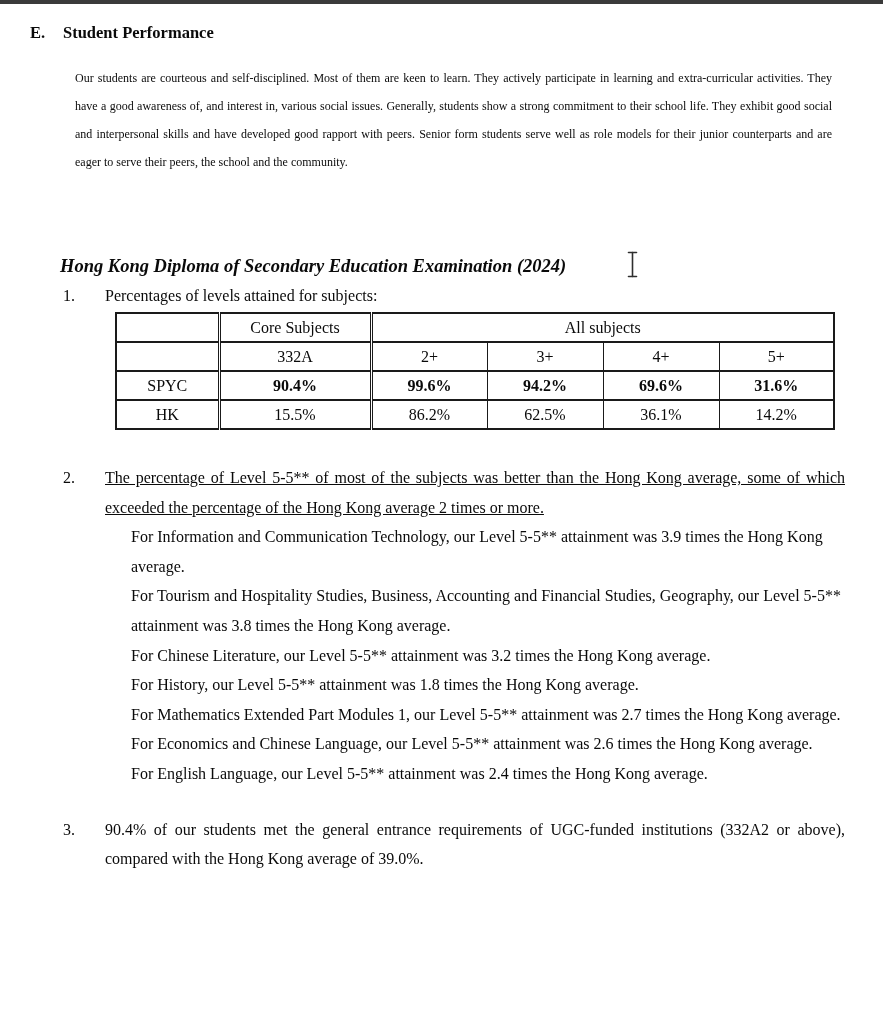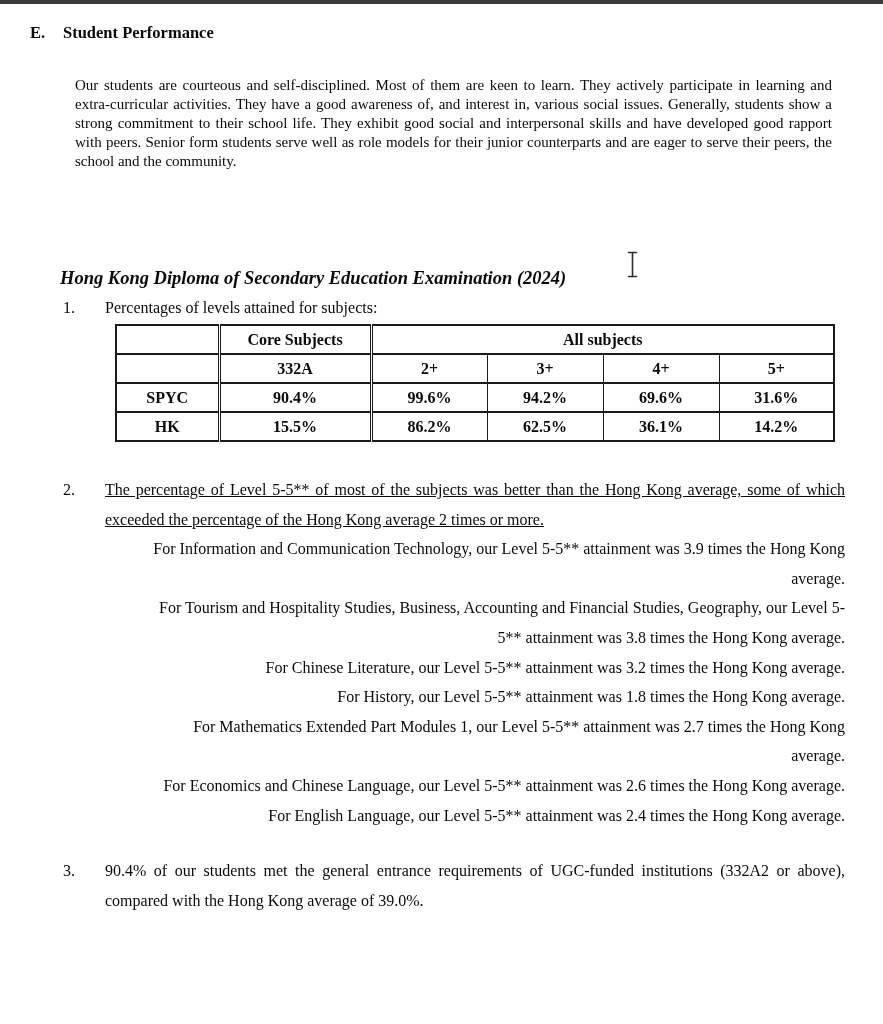--- a/index.html
+++ b/index.html
@@ -18,23 +18,23 @@
   }
   .heading-e {
     margin: 18px 0 0 30px;
     font-weight: bold;
     font-size: 16.5px;
     line-height: 22px;
     display: flex;
   }
   .heading-e .h-label { width: 33px; flex: none; }
   .intro {
-    margin: 32px 51px 0 75px;
-    font-size: 15px;
-    line-height: 19px;
+    margin: 20px 51px 0 75px;
+    font-size: 12px;
+    line-height: 28px;
     text-align: justify;
     height: 186px;
     overflow: visible;
   }
   .exam-heading {
     margin: 3px 0 0 60px;
     font-weight: bold;
     font-size: 18.5px;
     line-height: 26px;
     font-style: italic;
@@ -60,27 +60,26 @@
     border-top: 2px solid #1a1a1a;
     border-bottom: 2px solid #1a1a1a;
     border-left: 1px solid #1a1a1a;
     border-right: 1px solid #1a1a1a;
     text-align: center;
     vertical-align: middle;
     height: 27px;
     padding: 0;
     overflow: hidden;
     white-space: nowrap;
-    font-weight: bold;
   }
   .results-table td.dbl { border-left: 3px double #1a1a1a; }
   .results-table tr.vals-bold td.val { font-weight: bold; }
   .li-2 { margin-top: 33px; line-height: 29.6px; }
   .li-2 .li-text { text-align: justify; text-decoration: underline; }
-  .li-2 .sub { margin-left: 48px; text-align: right; }
+  .li-2 .sub { margin-left: 26px; text-align: left; }
   .li-3 { margin-top: 26px; line-height: 29.6px; }
   .li-3 .li-body { text-align: justify; }
   .text-cursor {
     position: absolute;
     left: 626px; top: 251px;
     width: 13px; height: 27px;
     pointer-events: none;
   }
 </style>
 </head>

